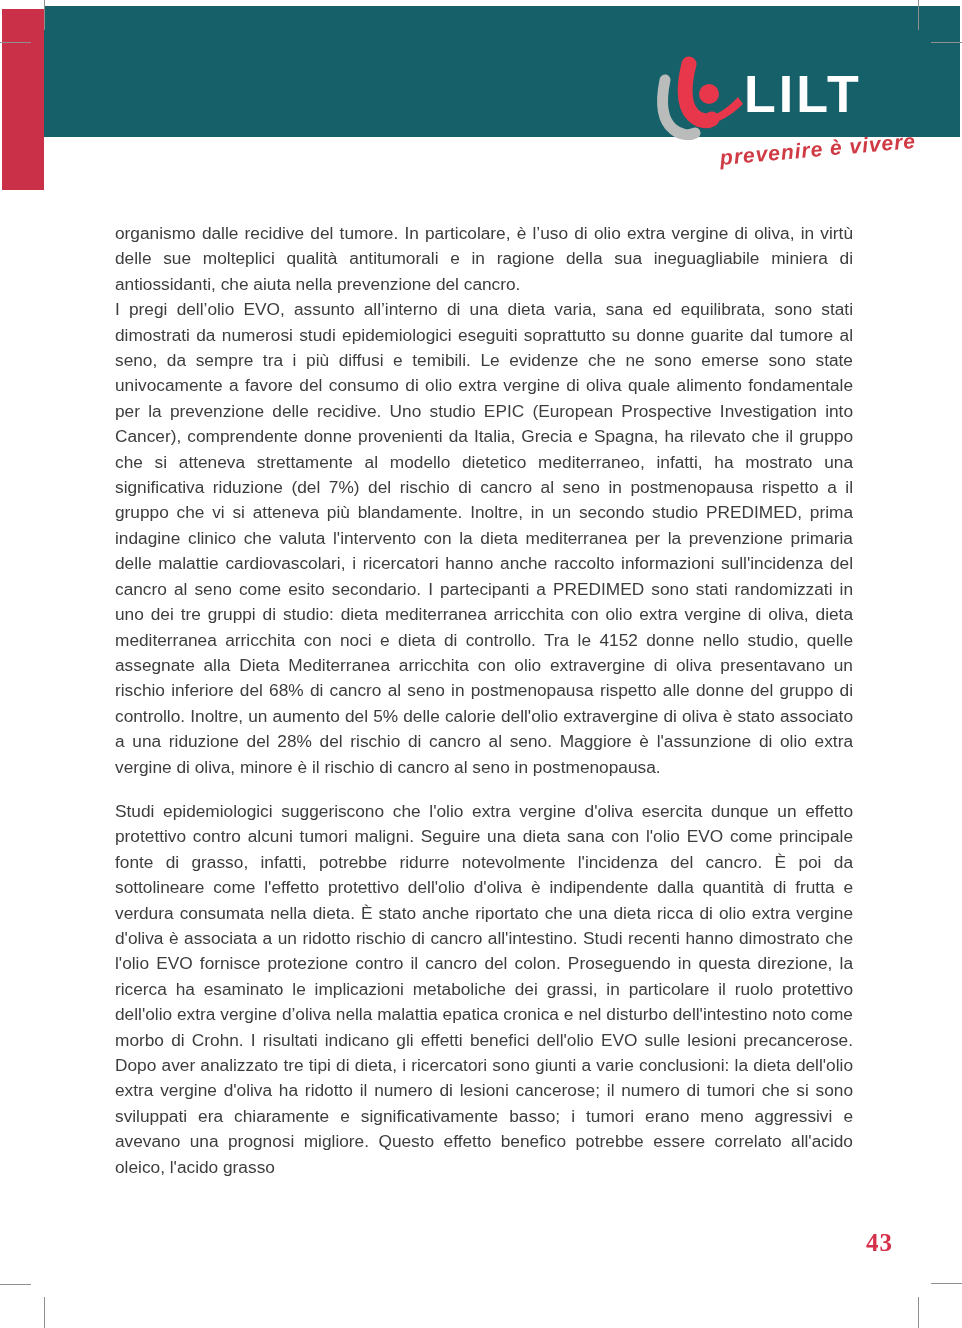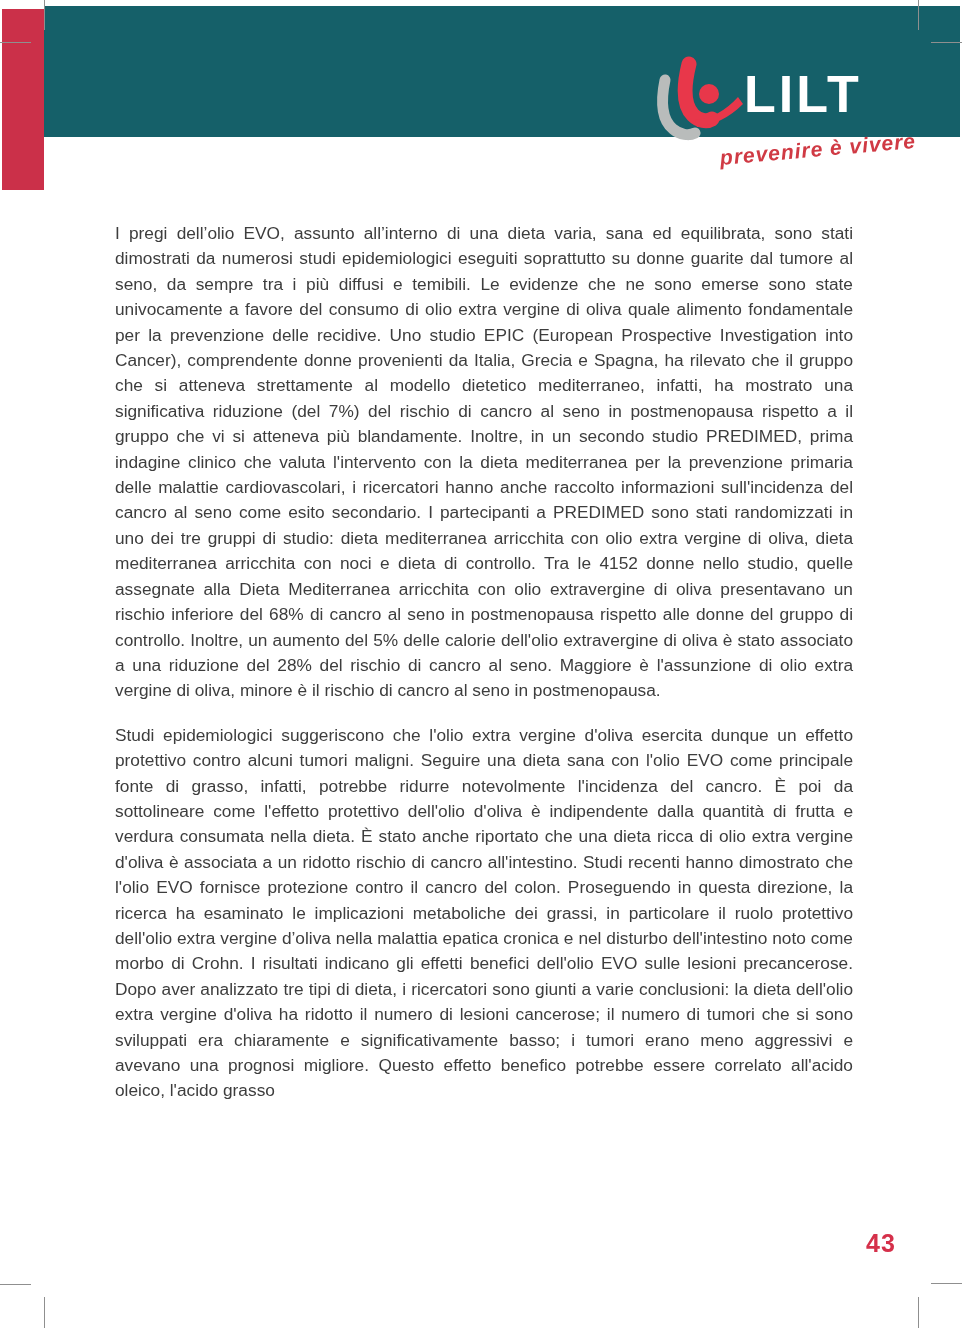--- a/index.html
+++ b/index.html
@@ -32,21 +32,21 @@
   .crop{position:absolute;background:var(--crop-mark-gray);}
   .text-block{
     position:absolute;left:115px;top:221px;width:738px;
     color:var(--body-text);font-size:17.3px;line-height:25.4px;
     text-align:justify;
   }
   .text-block p{margin:0;}
   .text-block p.spaced{margin-top:19px;}
   .page-number{
     position:absolute;left:866px;top:1229px;
-    font-size:25px;font-weight:800;color:var(--page-number-red);letter-spacing:1px;
+    font-size:25px;font-weight:800;color:var(--page-number-red);letter-spacing:1px;font-family:Liberation Serif, serif;
   }
 </style>
 </head>
 <body>
 
 <div class="page">
 
   <div class="stripe-red"></div>
 
   <div class="header-band">
@@ -68,19 +68,20 @@
   <div class="crop" style="left:44px;top:0;width:1px;height:30px;"></div>
   <div class="crop" style="left:0;top:42px;width:31px;height:1px;"></div>
   <div class="crop" style="left:918px;top:0;width:1px;height:30px;"></div>
   <div class="crop" style="left:931px;top:42px;width:31px;height:1px;"></div>
   <div class="crop" style="left:0;top:1284px;width:31px;height:1px;"></div>
   <div class="crop" style="left:44px;top:1297px;width:1px;height:31px;"></div>
   <div class="crop" style="left:931px;top:1283px;width:31px;height:1px;"></div>
   <div class="crop" style="left:918px;top:1297px;width:1px;height:31px;"></div>
 
   <div class="text-block">
+    <p>organismo dalle recidive del tumore. In particolare, è l’uso di olio extra vergine di oliva, in virtù delle sue molteplici qualità antitumorali e in ragione della sua ineguagliabile miniera di antiossidanti, che aiuta nella prevenzione del cancro.</p>
     <p>I pregi dell’olio EVO, assunto all’interno di una dieta varia, sana ed equilibrata, sono stati dimostrati da numerosi studi epidemiologici eseguiti soprattutto su donne guarite dal tumore al seno, da sempre tra i più diffusi e temibili. Le evidenze che ne sono emerse sono state univocamente a favore del consumo di olio extra vergine di oliva quale alimento fondamentale per la prevenzione delle recidive. Uno studio EPIC (European Prospective Investigation into Cancer), comprendente donne provenienti da Italia, Grecia e Spagna, ha rilevato che il gruppo che si atteneva strettamente al modello dietetico mediterraneo, infatti, ha mostrato una significativa riduzione (del 7%) del rischio di cancro al seno in postmenopausa rispetto a il gruppo che vi si atteneva più blandamente. Inoltre, in un secondo studio PREDIMED, prima indagine clinico che valuta l'intervento con la dieta mediterranea per la prevenzione primaria delle malattie cardiovascolari, i ricercatori hanno anche raccolto informazioni sull'incidenza del cancro al seno come esito secondario. I partecipanti a PREDIMED sono stati randomizzati in uno dei tre gruppi di studio: dieta mediterranea arricchita con olio extra vergine di oliva, dieta mediterranea arricchita con noci e dieta di controllo. Tra le 4152 donne nello studio, quelle assegnate alla Dieta Mediterranea arricchita con olio extravergine di oliva presentavano un rischio inferiore del 68% di cancro al seno in postmenopausa rispetto alle donne del gruppo di controllo. Inoltre, un aumento del 5% delle calorie dell'olio extravergine di oliva è stato associato a una riduzione del 28% del rischio di cancro al seno. Maggiore è l'assunzione di olio extra vergine di oliva, minore è il rischio di cancro al seno in postmenopausa.</p>
     <p class="spaced">Studi epidemiologici suggeriscono che l'olio extra vergine d'oliva esercita dunque un effetto protettivo contro alcuni tumori maligni. Seguire una dieta sana con l'olio EVO come principale fonte di grasso, infatti, potrebbe ridurre notevolmente l'incidenza del cancro. È poi da sottolineare come l'effetto protettivo dell'olio d'oliva è indipendente dalla quantità di frutta e verdura consumata nella dieta. È stato anche riportato che una dieta ricca di olio extra vergine d'oliva è associata a un ridotto rischio di cancro all'intestino. Studi recenti hanno dimostrato che l'olio EVO fornisce protezione contro il cancro del colon. Proseguendo in questa direzione, la ricerca ha esaminato le implicazioni metaboliche dei grassi, in particolare il ruolo protettivo dell'olio extra vergine d’oliva nella malattia epatica cronica e nel disturbo dell'intestino noto come morbo di Crohn. I risultati indicano gli effetti benefici dell'olio EVO sulle lesioni precancerose. Dopo aver analizzato tre tipi di dieta, i ricercatori sono giunti a varie conclusioni: la dieta dell'olio extra vergine d'oliva ha ridotto il numero di lesioni cancerose; il numero di tumori che si sono sviluppati era chiaramente e significativamente basso; i tumori erano meno aggressivi e avevano una prognosi migliore. Questo effetto benefico potrebbe essere correlato all'acido oleico, l'acido grasso</p>
   </div>
 
   <div class="page-number">43</div>
 
 </div>
 
 </body></html>

